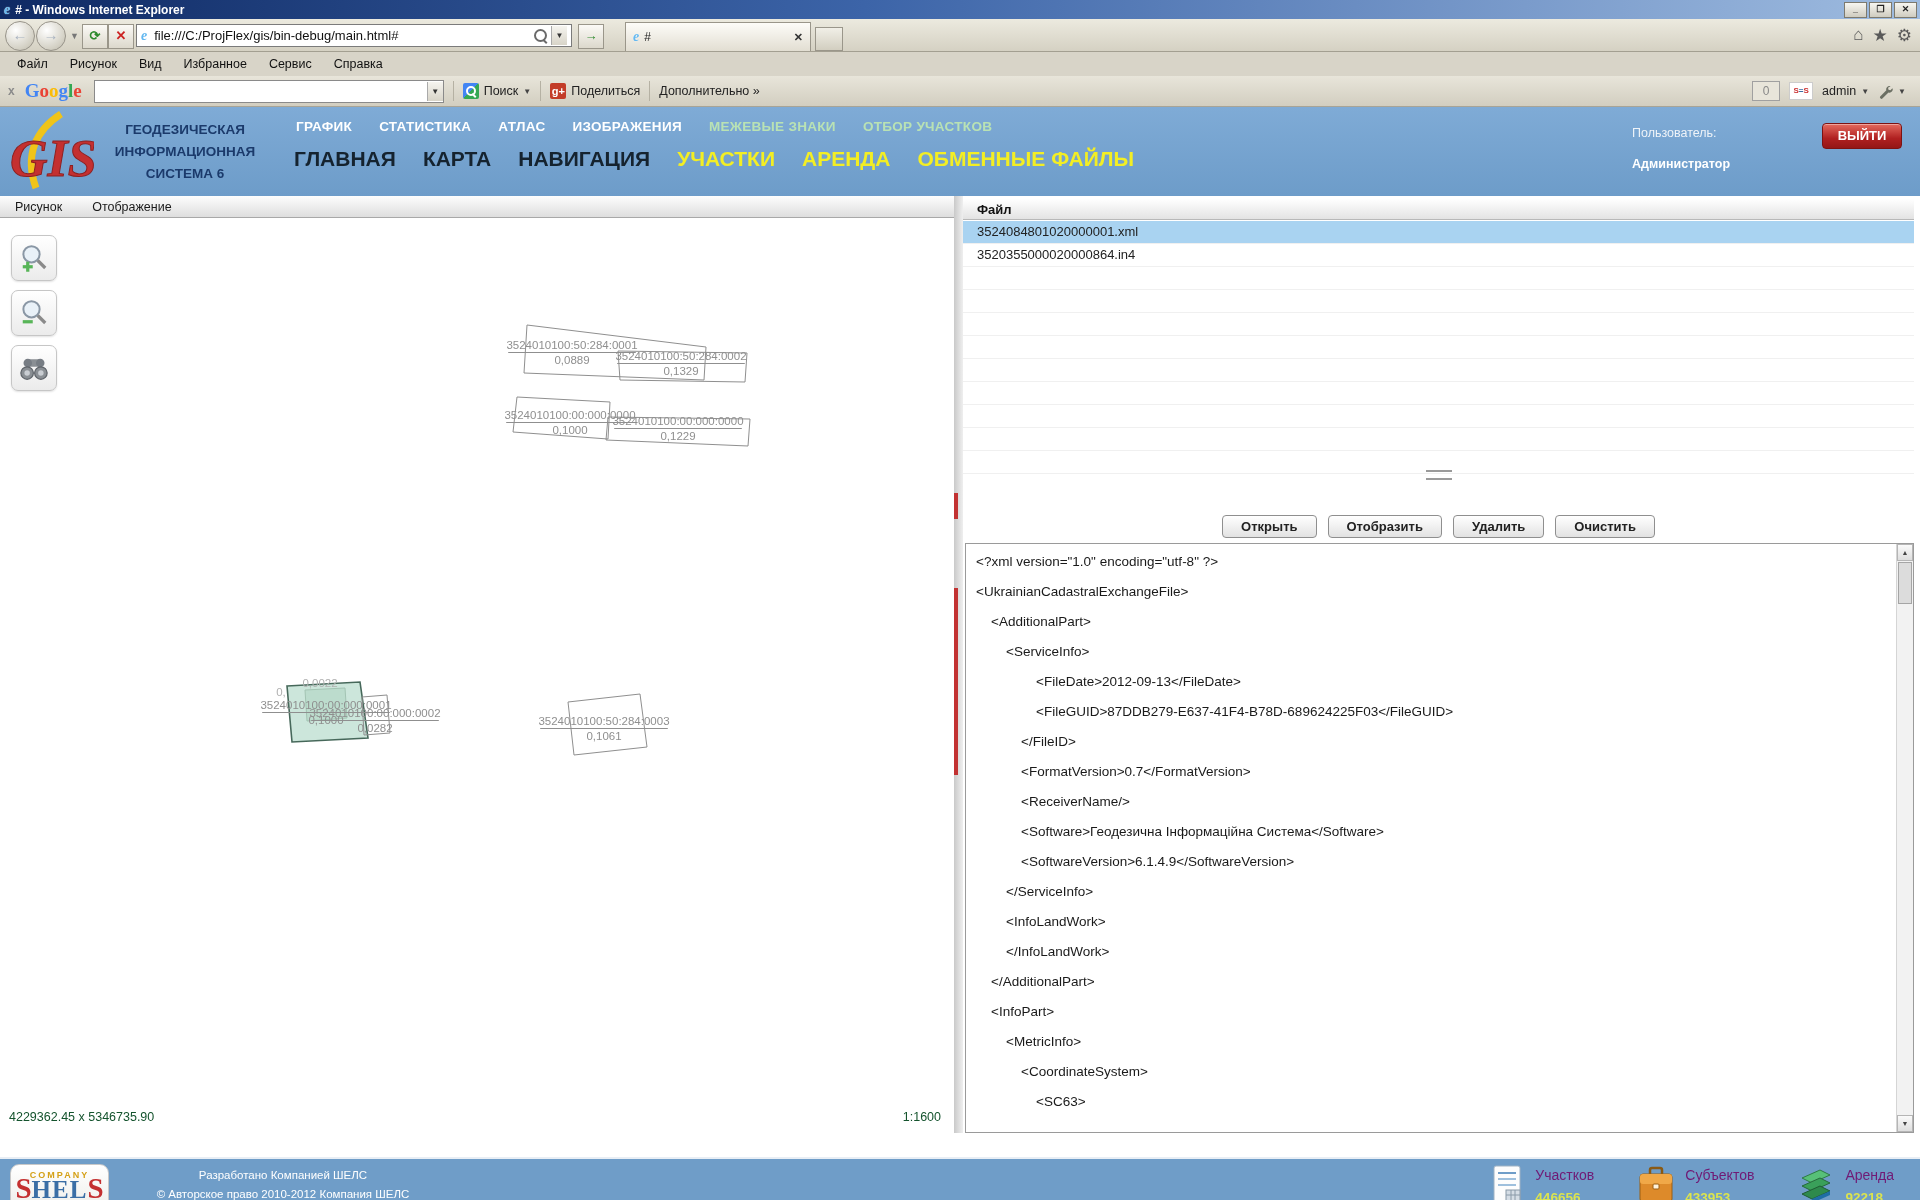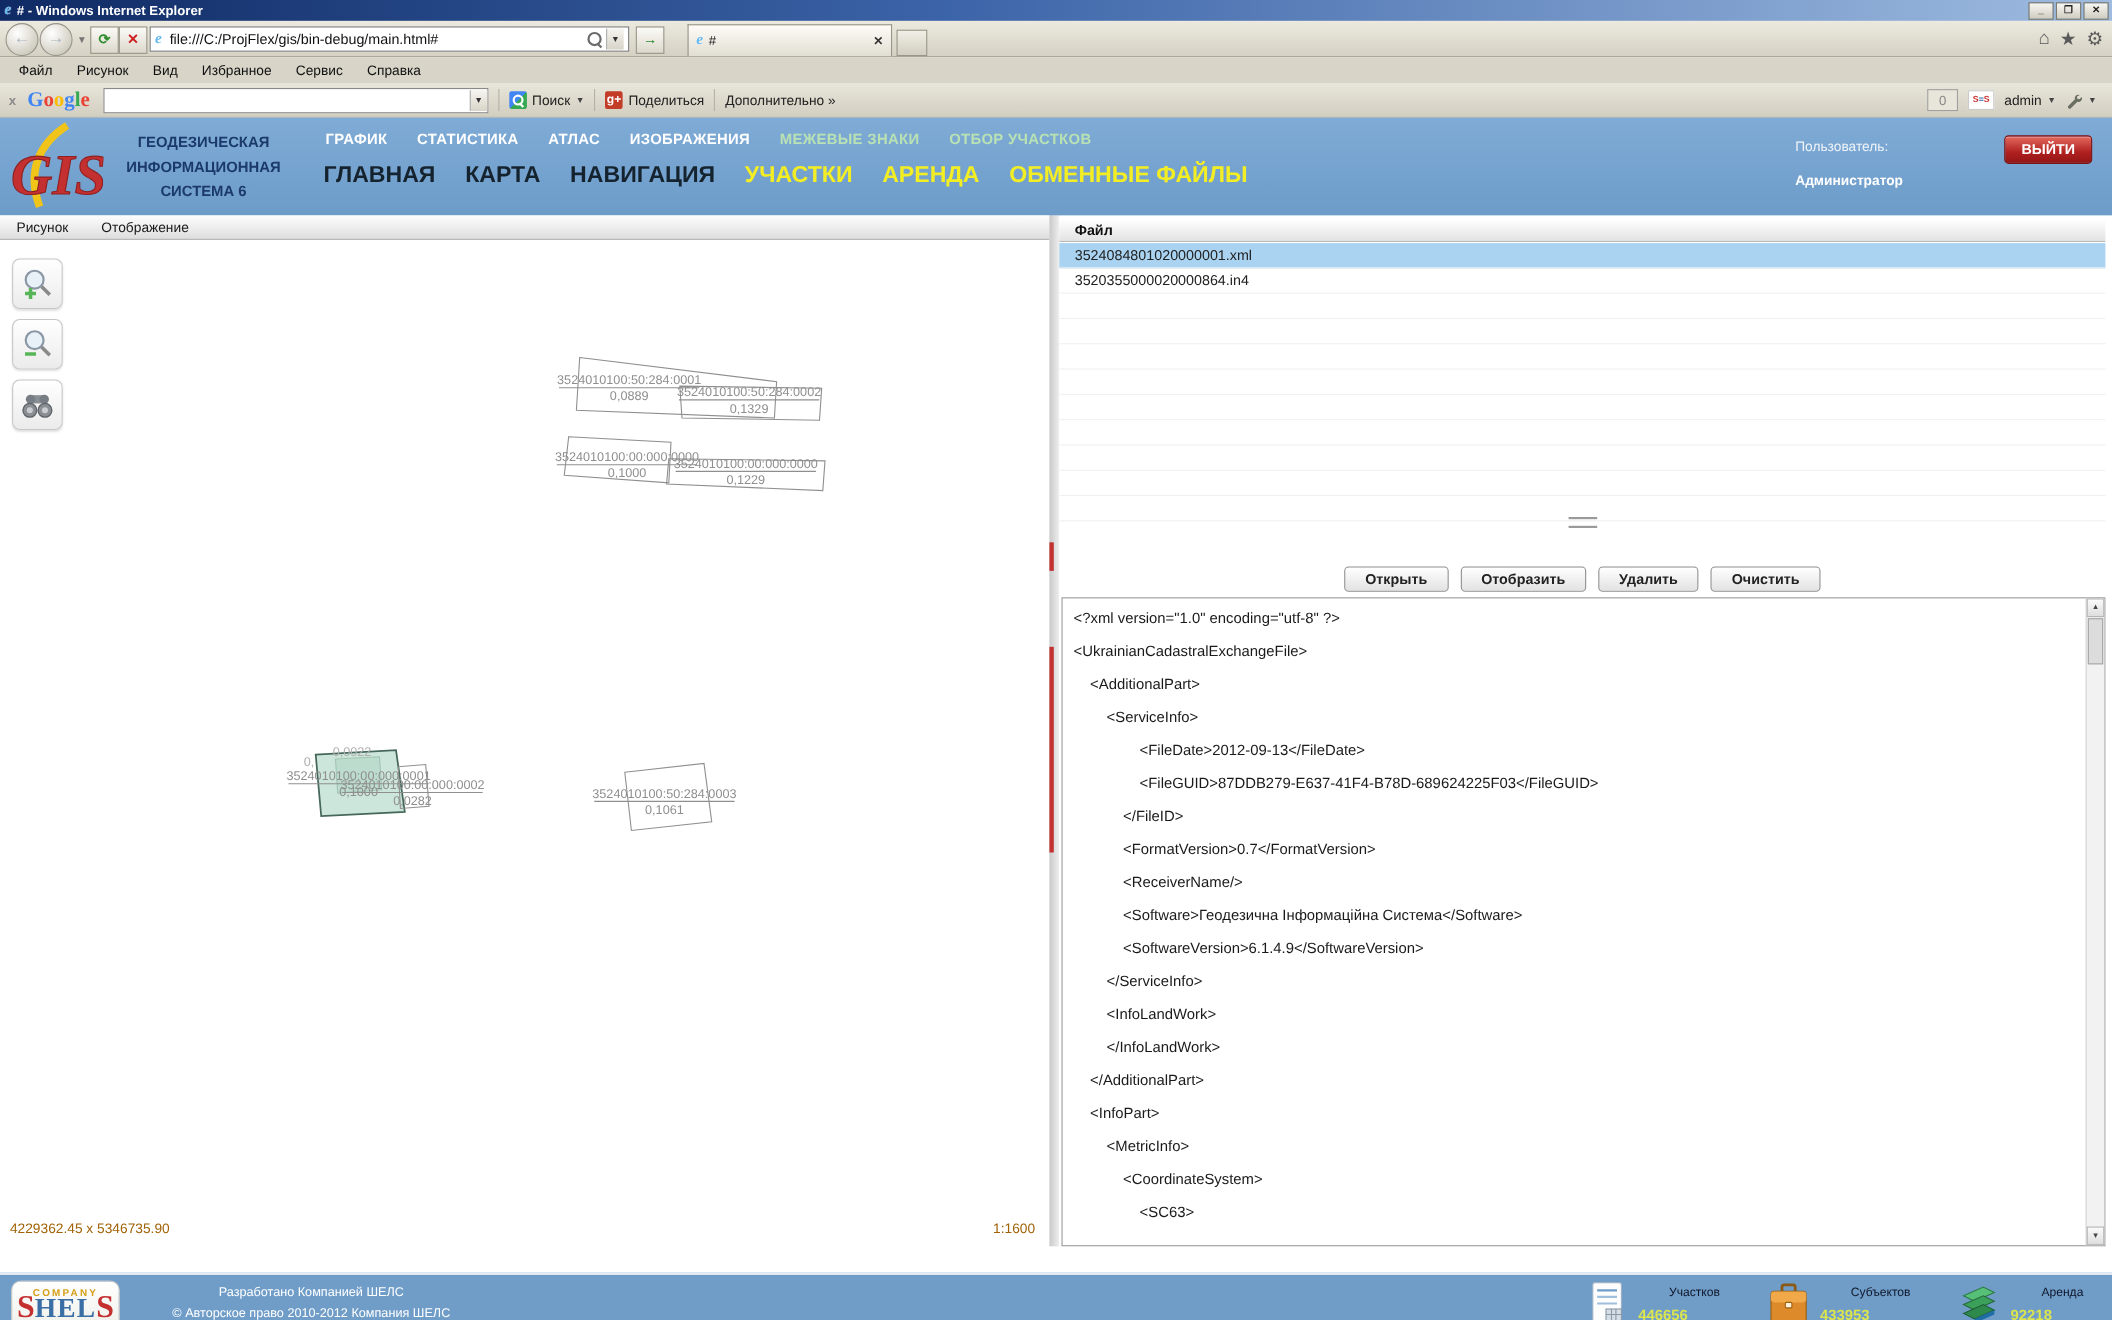--- a/index.html
+++ b/index.html
@@ -89,21 +89,21 @@
   .leftpanel{position:absolute;left:0;top:196px;width:954px;height:937px;background:#fff;}
   .tabbar{height:21px;background:linear-gradient(#fdfdfd,#dedede);border-bottom:1px solid #a8a8a8;
     display:flex;align-items:center;font-size:12.5px;color:#1a1a1a;}
   .tabbar span{padding:0 15px;}
   .mapwrap{position:absolute;left:0;top:22px;right:0;bottom:0;overflow:hidden;}
   .maptools{position:absolute;left:11px;top:17px;display:flex;flex-direction:column;gap:9px;}
   .toolbtn{width:44px;height:44px;border:1px solid #c6c6c6;border-radius:7px;
     background:linear-gradient(#ffffff,#ebebeb);display:flex;align-items:center;justify-content:center;
     box-shadow:0 1px 2px rgba(0,0,0,.12);}
   .statusbar{position:absolute;left:9px;right:13px;bottom:9px;display:flex;justify-content:space-between;
-    font-size:12.5px;color:#a16207;}
+    font-size:12.5px;color:#14532d;}
   .divider{position:absolute;left:954px;top:196px;width:9px;height:937px;
     background:linear-gradient(to right,#c9c9c9,#efefef);}
   .redmark{position:absolute;left:954px;width:4px;background:#c23232;}
 
   .rightpanel{position:absolute;left:963px;top:196px;width:957px;height:937px;background:#fff;}
   .filehead{position:absolute;left:0;top:3px;width:951px;height:21px;
     background:linear-gradient(#ffffff,#e3e3e3);border-bottom:1px solid #b8b8b8;
     font-size:13px;font-weight:bold;color:#111;line-height:21px;padding-left:14px;box-sizing:border-box;}
   #file-rows{position:absolute;left:0;top:25px;width:951px;}
   .filerow{height:22px;line-height:22px;font-size:13px;color:#222;padding-left:14px;border-bottom:1px solid #f0f0f0;}
@@ -136,21 +136,21 @@
   .shelsbox{position:absolute;left:10px;top:5px;width:97px;height:52px;border-radius:9px;
     background:linear-gradient(#ffffff,#ebebe6);border:1px solid #c8c8c8;text-align:center;}
   .shelstop{font-size:9px;letter-spacing:2px;color:#d4a017;font-weight:bold;margin-top:5px;}
   .shelsname{font-family:"Liberation Serif",serif;font-size:25px;font-weight:bold;line-height:24px;margin-top:-4px;}
   .shelsname .r{color:#c43030;font-size:29px;}
   .shelsname .b{color:#3a6ea5;letter-spacing:1px;}
   .copy{position:absolute;left:128px;top:7px;width:310px;text-align:center;color:#fff;font-size:11.5px;line-height:18.5px;}
   .stats{position:absolute;right:26px;top:6px;display:flex;gap:44px;}
   .stat{display:flex;align-items:center;gap:11px;}
   .stat .txt{display:flex;flex-direction:column;gap:7px;}
-  .stat .lbl{color:#0f172a;font-size:11px;margin-left:28px;}
+  .stat .lbl{color:#701a75;font-size:14px;}
   .stat .val{color:#dce44e;font-weight:bold;font-size:13.5px;}
 </style>
 </head>
 <body>
 
 <div id="screen">
 
   <div class="titlebar">
     <span class="ie-e">e</span>
     <span># - Windows Internet Explorer</span>

